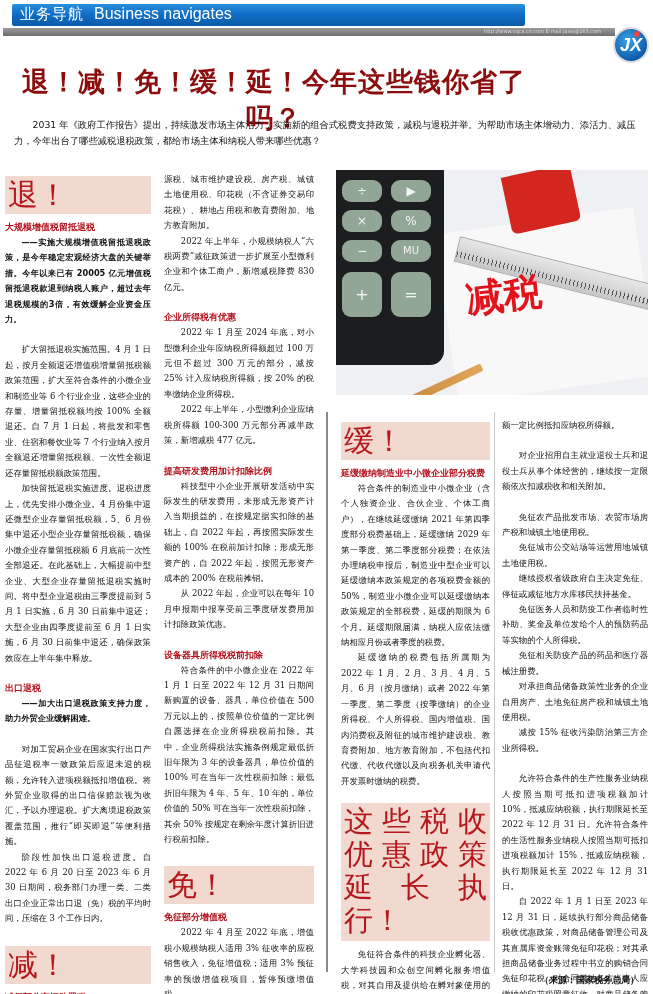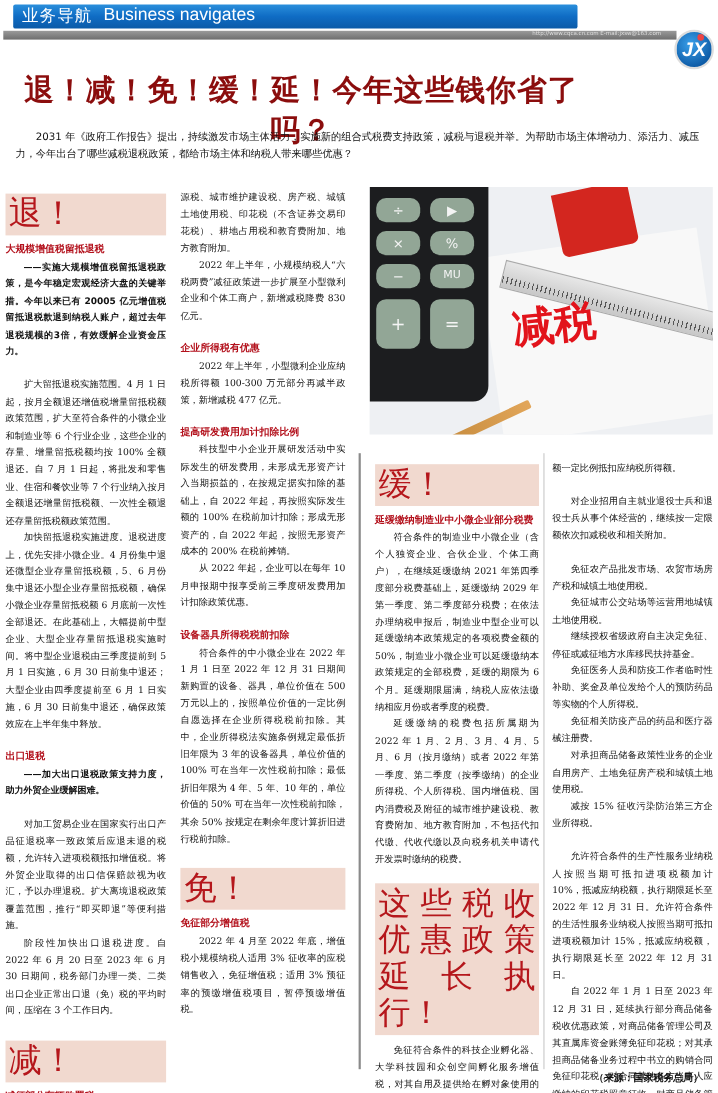--- a/index.html
+++ b/index.html
@@ -80,20 +80,21 @@
   <div class="big-head">减！</div>
   <div class="sec-title">减征部分车辆购置税</div>
 
 </div>
 
 <div class="col" style="left:164px; top:172px; width:150px;">
   <p class="plain">源税、城市维护建设税、房产税、城镇土地使用税、印花税（不含证券交易印花税）、耕地占用税和教育费附加、地方教育附加。</p>
   <p>2022 年上半年，小规模纳税人“六税两费”减征政策进一步扩展至小型微利企业和个体工商户，新增减税降费 830 亿元。</p>
   <div class="gap"></div>
   <div class="sec-title">企业所得税有优惠</div>
+  <p>2022 年 1 月至 2024 年底，对小型微利企业年应纳税所得额超过 100 万元但不超过 300 万元的部分，减按 25% 计入应纳税所得额，按 20% 的税率缴纳企业所得税。</p>
   <p>2022 年上半年，小型微利企业应纳税所得额 100-300 万元部分再减半政策，新增减税 477 亿元。</p>
   <div class="gap"></div>
   <div class="sec-title">提高研发费用加计扣除比例</div>
   <p>科技型中小企业开展研发活动中实际发生的研发费用，未形成无形资产计入当期损益的，在按规定据实扣除的基础上，自 2022 年起，再按照实际发生额的 100% 在税前加计扣除；形成无形资产的，自 2022 年起，按照无形资产成本的 200% 在税前摊销。</p>
   <p>从 2022 年起，企业可以在每年 10 月申报期中报享受前三季度研发费用加计扣除政策优惠。</p>
   <div class="gap"></div>
   <div class="sec-title">设备器具所得税税前扣除</div>
   <p>符合条件的中小微企业在 2022 年 1 月 1 日至 2022 年 12 月 31 日期间新购置的设备、器具，单位价值在 500 万元以上的，按照单位价值的一定比例自愿选择在企业所得税税前扣除。其中，企业所得税法实施条例规定最低折旧年限为 3 年的设备器具，单位价值的 100% 可在当年一次性税前扣除；最低折旧年限为 4 年、5 年、10 年的，单位价值的 50% 可在当年一次性税前扣除，其余 50% 按规定在剩余年度计算折旧进行税前扣除。</p>
   <div class="gap"></div>
   <div class="big-head">免！</div>

